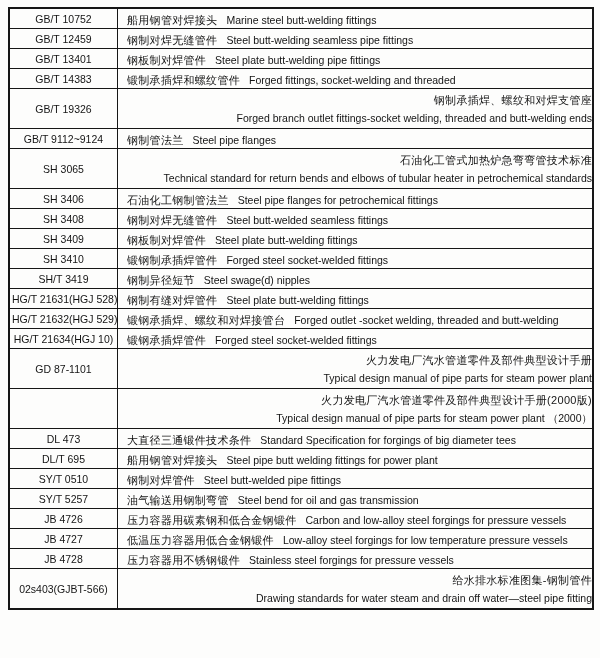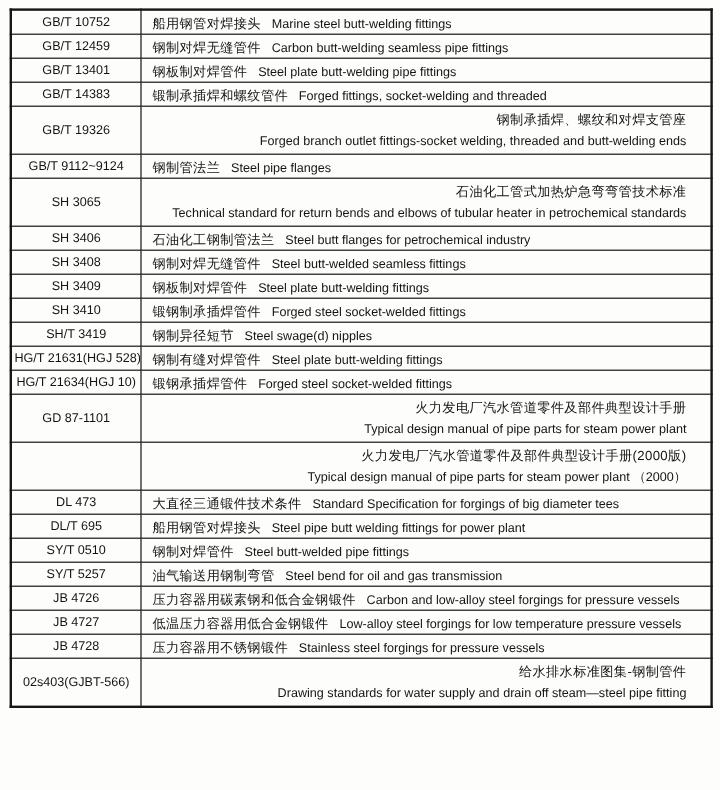--- a/index.html
+++ b/index.html
@@ -36,21 +36,21 @@
     overflow: hidden;
   }
   td.code {
     width: 103px;
     text-align: center;
     font-size: 10.5px;
     padding: 0 2px;
     white-space: nowrap;
   }
   td.desc {
-    padding: 0 20px 0 9px;
+    padding: 0 0 0 9px;
     white-space: nowrap;
   }
   tr.single td { height: 19px; }
   tr.stacked td { height: 39px; }
   .cn {
     font-size: 11px;
     letter-spacing: 0.3px;
   }
   .en {
     font-size: 10.5px;
@@ -63,21 +63,21 @@
 
 <div class="page">
   <table class="standards">
     <tbody>
         <tr class="single">
           <td class="code">GB/T 10752</td>
           <td class="desc"><span class="cn">船用钢管对焊接头</span><span class="en">Marine steel butt-welding fittings</span></td>
         </tr>
         <tr class="single">
           <td class="code">GB/T 12459</td>
-          <td class="desc"><span class="cn">钢制对焊无缝管件</span><span class="en">Carbon butt-welding seamless pipe fittings</span></td>
+          <td class="desc"><span class="cn">钢制对焊无缝管件</span><span class="en">Steel butt-welding seamless pipe fittings</span></td>
         </tr>
         <tr class="single">
           <td class="code">GB/T 13401</td>
           <td class="desc"><span class="cn">钢板制对焊管件</span><span class="en">Steel plate butt-welding pipe fittings</span></td>
         </tr>
         <tr class="single">
           <td class="code">GB/T 14383</td>
           <td class="desc"><span class="cn">锻制承插焊和螺纹管件</span><span class="en">Forged fittings, socket-welding and threaded</span></td>
         </tr>
         <tr class="stacked">
@@ -93,41 +93,45 @@
         </tr>
         <tr class="stacked">
           <td class="code">SH 3065</td>
           <td class="desc">
             <div class="cn">石油化工管式加热炉急弯弯管技术标准</div>
             <div class="en">Technical standard for return bends and elbows of tubular heater in petrochemical standards</div>
           </td>
         </tr>
         <tr class="single">
           <td class="code">SH 3406</td>
-          <td class="desc"><span class="cn">石油化工钢制管法兰</span><span class="en">Steel butt flanges for petrochemical industry</span></td>
+          <td class="desc"><span class="cn">石油化工钢制管法兰</span><span class="en">Steel pipe flanges for petrochemical fittings</span></td>
         </tr>
         <tr class="single">
           <td class="code">SH 3408</td>
           <td class="desc"><span class="cn">钢制对焊无缝管件</span><span class="en">Steel butt-welded seamless fittings</span></td>
         </tr>
         <tr class="single">
           <td class="code">SH 3409</td>
           <td class="desc"><span class="cn">钢板制对焊管件</span><span class="en">Steel plate butt-welding fittings</span></td>
         </tr>
         <tr class="single">
           <td class="code">SH 3410</td>
           <td class="desc"><span class="cn">锻钢制承插焊管件</span><span class="en">Forged steel socket-welded fittings</span></td>
         </tr>
         <tr class="single">
           <td class="code">SH/T 3419</td>
           <td class="desc"><span class="cn">钢制异径短节</span><span class="en">Steel swage(d) nipples</span></td>
         </tr>
         <tr class="single">
           <td class="code">HG/T 21631(HGJ 528)</td>
           <td class="desc"><span class="cn">钢制有缝对焊管件</span><span class="en">Steel plate butt-welding fittings</span></td>
+        </tr>
+        <tr class="single">
+          <td class="code">HG/T 21632(HGJ 529)</td>
+          <td class="desc"><span class="cn">锻钢承插焊、螺纹和对焊接管台</span><span class="en">Forged outlet -socket welding, threaded and butt-welding</span></td>
         </tr>
         <tr class="single">
           <td class="code">HG/T 21634(HGJ 10)</td>
           <td class="desc"><span class="cn">锻钢承插焊管件</span><span class="en">Forged steel socket-welded fittings</span></td>
         </tr>
         <tr class="stacked">
           <td class="code">GD 87-1101</td>
           <td class="desc">
             <div class="cn">火力发电厂汽水管道零件及部件典型设计手册</div>
             <div class="en">Typical design manual of pipe parts for steam power plant</div>
@@ -165,18 +169,18 @@
           <td class="desc"><span class="cn">低温压力容器用低合金钢锻件</span><span class="en">Low-alloy steel forgings for low temperature pressure vessels</span></td>
         </tr>
         <tr class="single">
           <td class="code">JB 4728</td>
           <td class="desc"><span class="cn">压力容器用不锈钢锻件</span><span class="en">Stainless steel forgings for pressure vessels</span></td>
         </tr>
         <tr class="stacked">
           <td class="code">02s403(GJBT-566)</td>
           <td class="desc">
             <div class="cn">给水排水标准图集-钢制管件</div>
-            <div class="en">Drawing standards for water supply and drain off steam—steel pipe fitting</div>
+            <div class="en">Drawing standards for water steam and drain off water—steel pipe fitting</div>
           </td>
         </tr>
       </tbody>
   </table>
 </div>
 
 </body></html>

